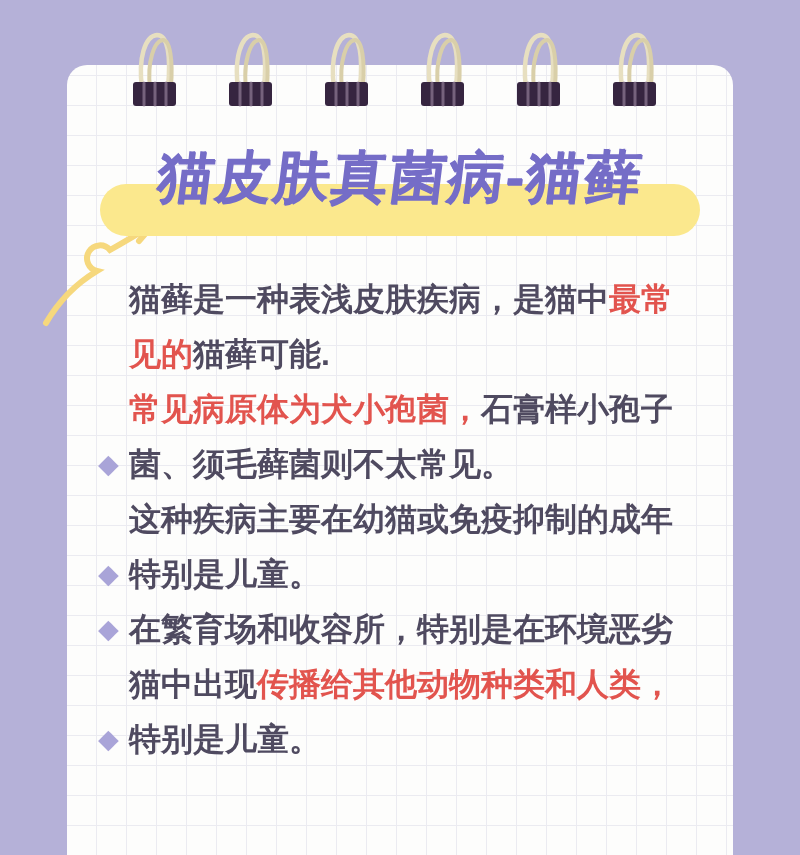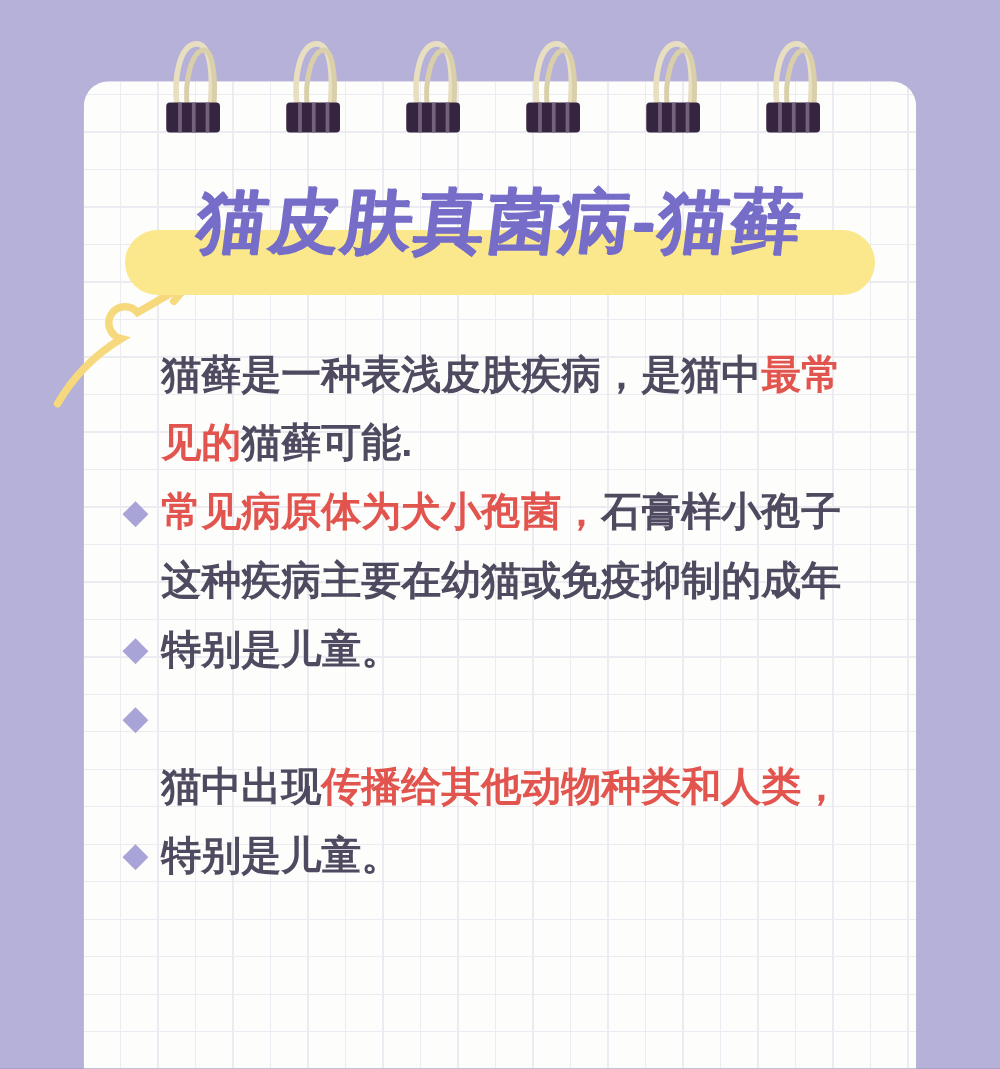--- a/index.html
+++ b/index.html
@@ -106,32 +106,34 @@
         <span class="bullet"></span>
         <div class="ptext">
           <div class="line"><span>猫藓是一种表浅皮肤疾病，是猫中</span><span class="red">最常</span></div>
           <div class="line"><span class="red">见的</span><span>猫藓可能.</span></div>
         </div>
       </div>
       <div class="para">
         <span class="bullet">◆</span>
         <div class="ptext">
           <div class="line"><span class="red">常见病原体为犬小孢菌，</span><span>石膏样小孢子</span></div>
+          <div class="line"><span>菌、须毛藓菌则不太常见。</span></div>
         </div>
       </div>
       <div class="para">
         <span class="bullet">◆</span>
         <div class="ptext">
           <div class="line"><span>这种疾病主要在幼猫或免疫抑制的成年</span></div>
           <div class="line"><span>特别是儿童。</span></div>
         </div>
       </div>
       <div class="para">
         <span class="bullet">◆</span>
         <div class="ptext">
+          <div class="line"><span>在繁育场和收容所，特别是在环境恶劣</span></div>
         </div>
       </div>
       <div class="para">
         <span class="bullet">◆</span>
         <div class="ptext">
           <div class="line"><span>猫中出现</span><span class="red">传播给其他动物种类和人类，</span></div>
           <div class="line"><span>特别是儿童。</span></div>
         </div>
       </div>
     </div>

